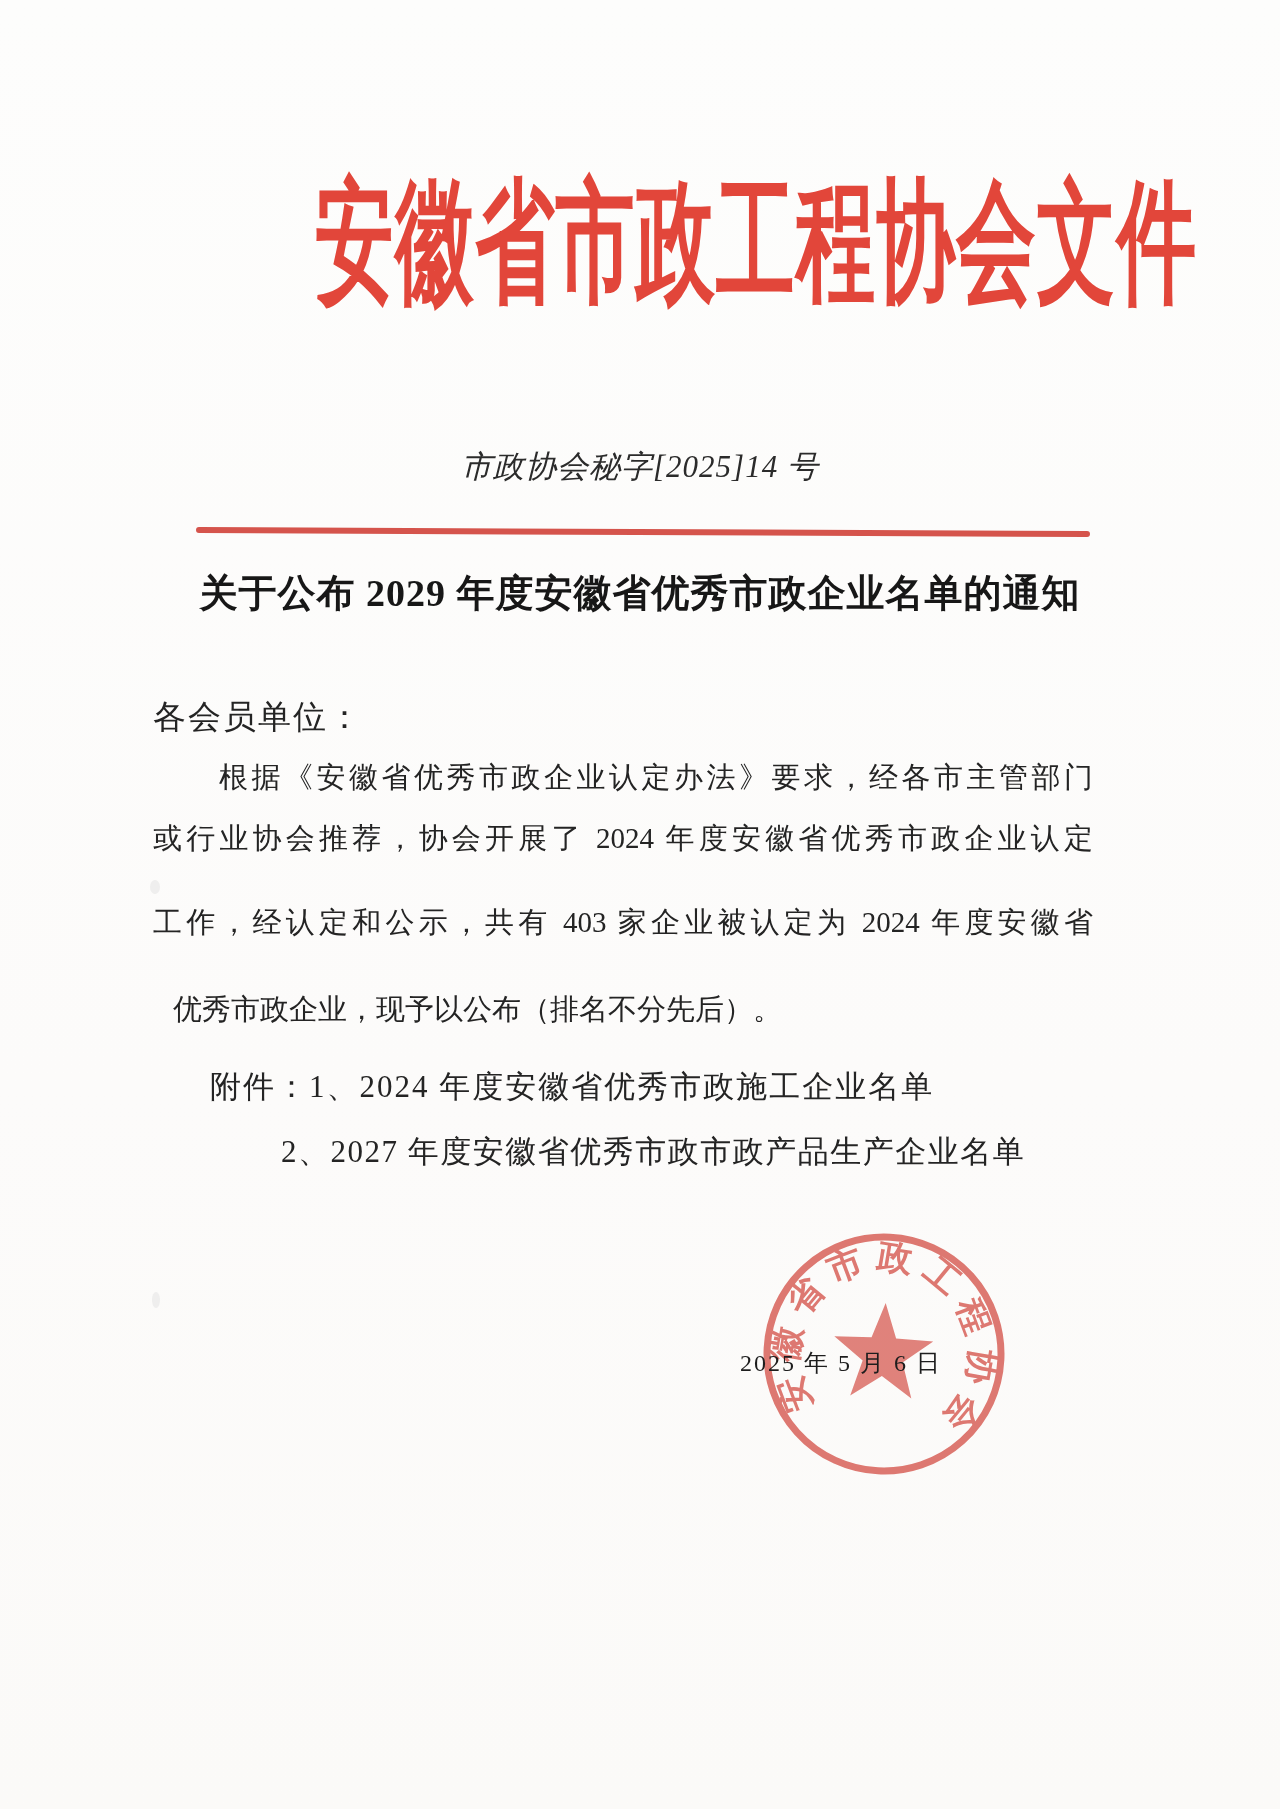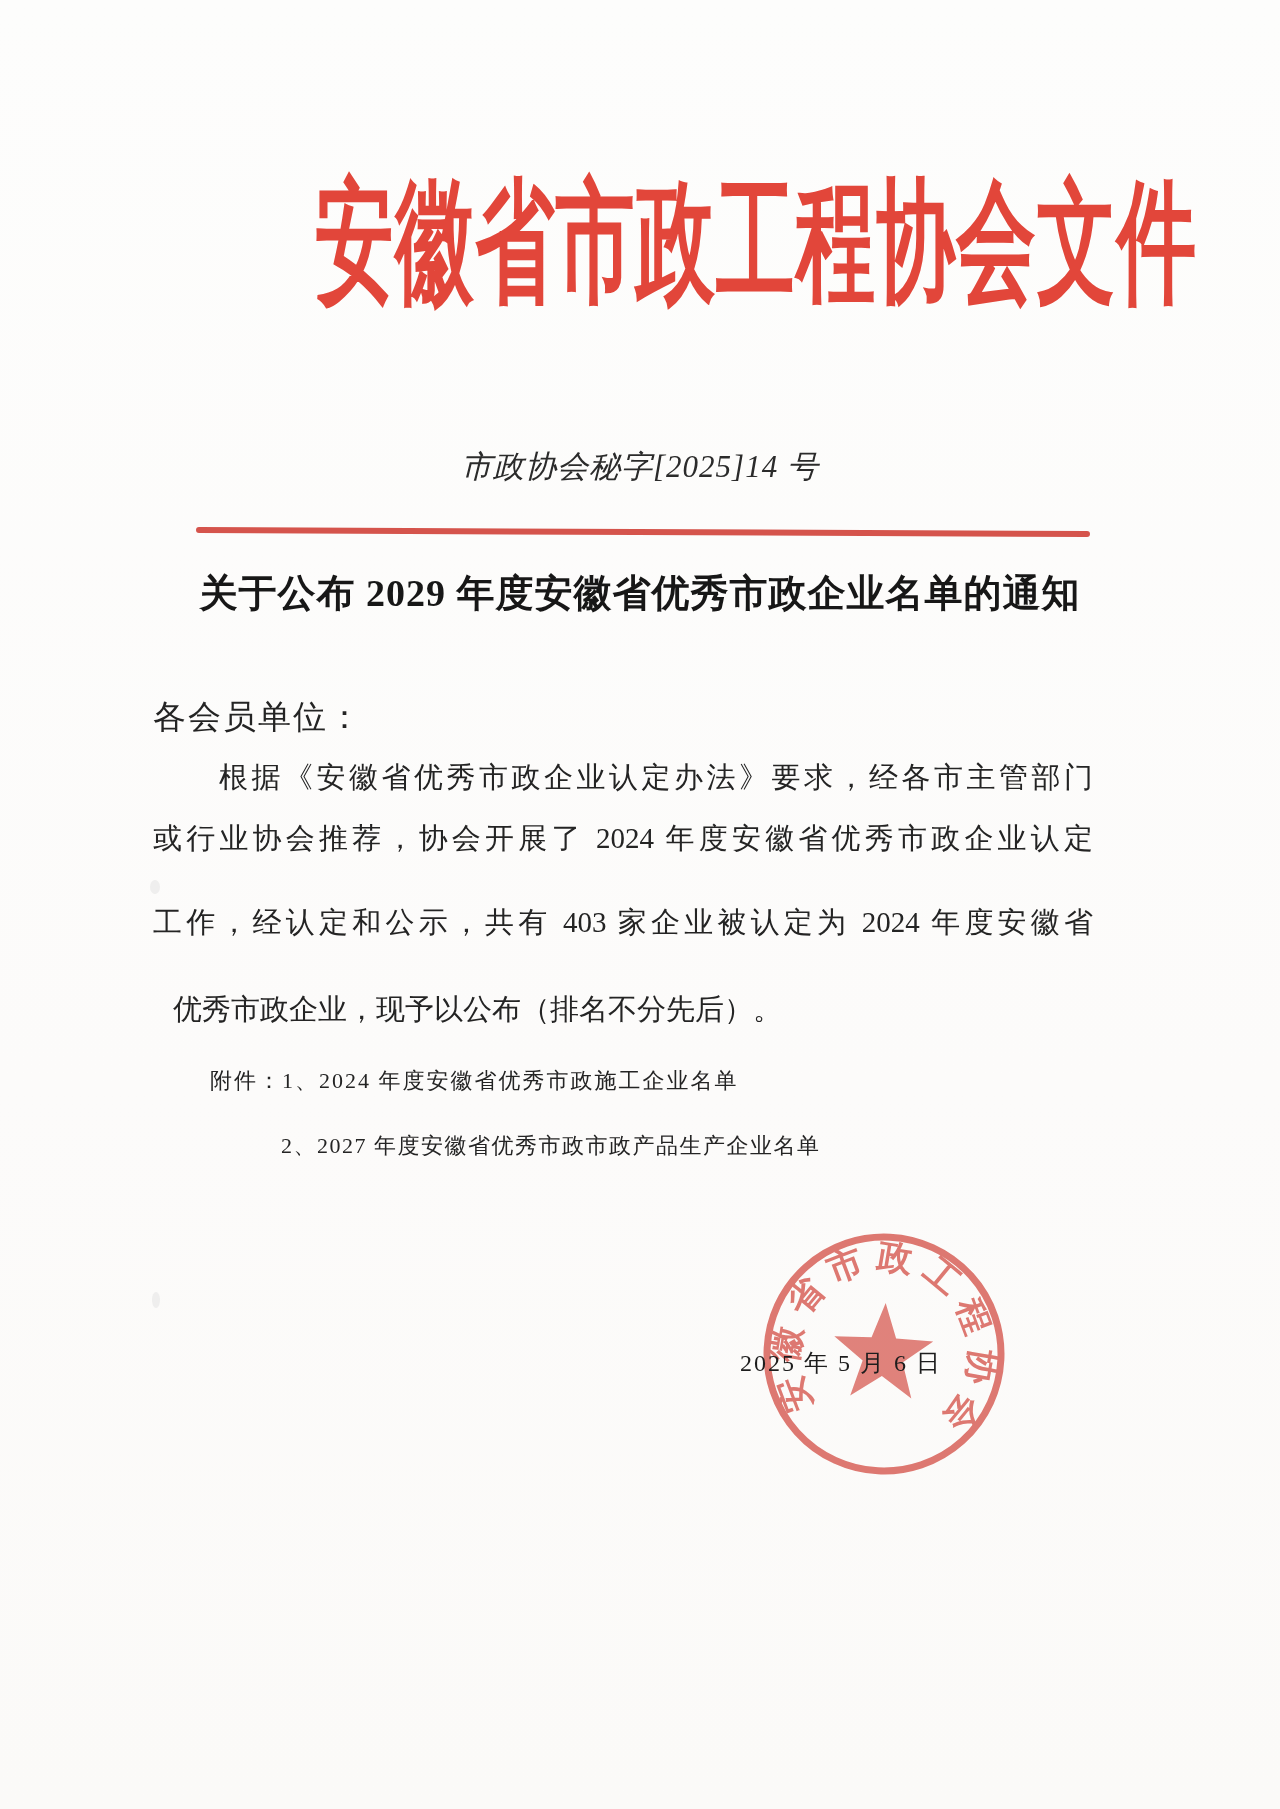--- a/index.html
+++ b/index.html
@@ -42,21 +42,21 @@
   }
   .body-line{
     position:absolute;left:153px;width:940px;
     font-size:29px;line-height:48px;color:#242424;
     text-align:justify;text-align-last:justify;
   }
   .body-line.first{text-indent:66px;}
   .body-line.last{text-align:left;text-align-last:left;width:auto;white-space:nowrap;}
   .bl-0{top:753px;}.bl-1{top:814px;}.bl-2{top:858px;margin-top:40px;}.bl-3{top:985px;margin-left:20px;}
   .attach-line{
-    position:absolute;font-size:22px;color:#242424;white-space:nowrap;
+    position:absolute;font-size:31px;color:#242424;white-space:nowrap;
   }
   .attach-0{left:210px;top:1066px;letter-spacing:2px;}
   .attach-1{left:281px;top:1131px;letter-spacing:1.5px;}
   
   .seal{
     position:absolute;left:758px;top:1228px;width:252px;height:252px;
     transform:rotate(3deg);opacity:0.78;z-index:2;
   }
   .seal .ring{fill:none;stroke:var(--stamp-red,#d5544b);stroke-width:7px;}
   .seal .star{fill:var(--stamp-red,#d5544b);opacity:0.92;}

